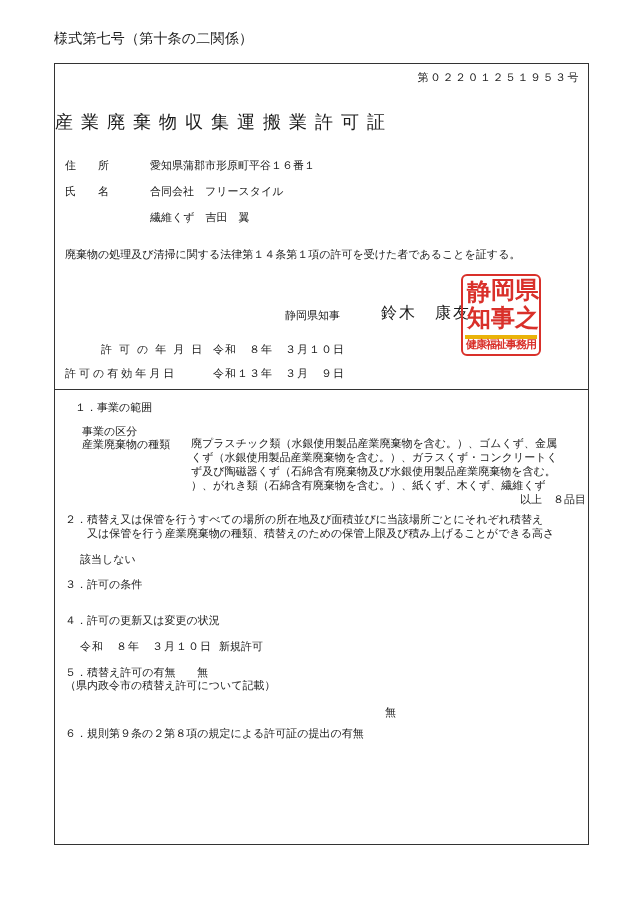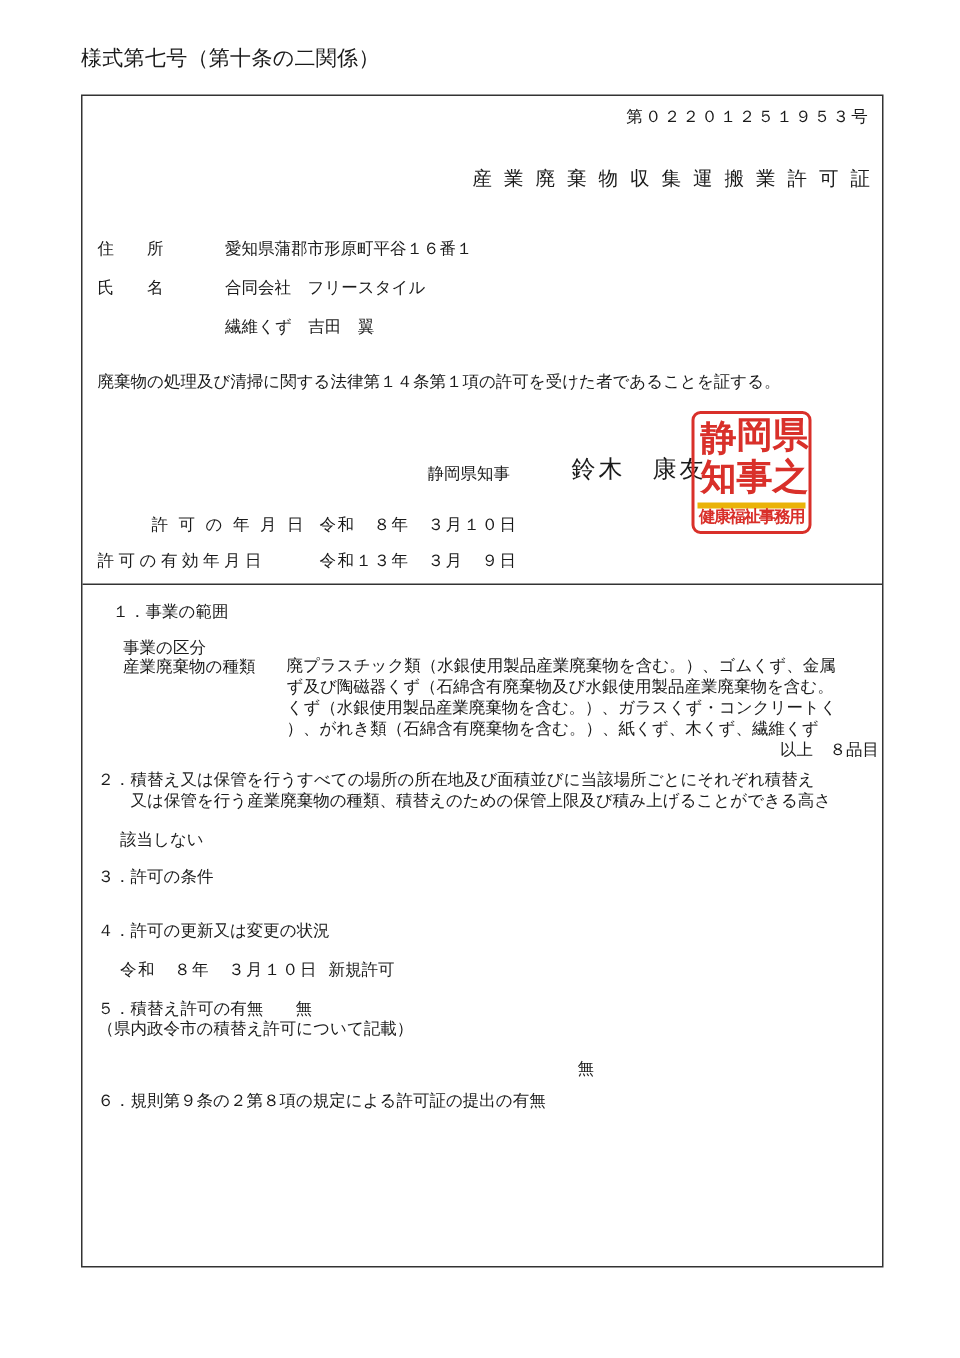--- a/index.html
+++ b/index.html
@@ -3,21 +3,21 @@
 <meta charset="utf-8">
 <style>
   html, body { margin: 0; padding: 0; background: #ffffff; }
   body { width: 640px; height: 905px; position: relative; overflow: hidden;
          font-family: "DejaVu Serif", "Liberation Serif", serif; color: #1a1a1a; }
   .form-label { position: absolute; left: 54px; top: 30px; font-size: 14px; letter-spacing: 0.2px; }
   .frame { position: absolute; left: 54px; top: 63px; width: 535px; height: 782px;
            border: 1.5px solid #333; box-sizing: border-box; }
   .divider { position: absolute; left: 0; right: 0; top: 325px; border-top: 1.5px solid #333; }
   .permit-no { position: absolute; right: 8px; top: 6px; font-size: 11px; letter-spacing: 1.5px; }
-  .title { position: absolute; left: 0; right: 0; top: 46px; text-align: right; font-size: 13px; letter-spacing: 8px; }
+  .title { position: absolute; left: 0; right: 0; top: 46px; text-align: left; font-size: 18px; letter-spacing: 8px; }
   .abs { position: absolute; font-size: 11px; white-space: nowrap; }
   .lbl-spaced { letter-spacing: 22px; }
   .date-lbl { letter-spacing: 7px; padding-left: 36px; }
   .date-lbl2 { letter-spacing: 3px; }
   .governor-name { font-size: 16px; letter-spacing: 2px; }
   .body-text { font-size: 11px; line-height: 14px; }
   .waste-list { position: absolute; left: 136px; top: 386px; width: 395px; font-size: 11px; line-height: 14px; }
   .seal { position: absolute; left: 406px; top: 210px; width: 80px; height: 82px;
           border: 2px solid #d9302a; border-radius: 6px; box-sizing: border-box;
           color: #d9302a; font-family: "DejaVu Sans", sans-serif; }
@@ -62,22 +62,22 @@
   <div class="abs" style="left:158px; top:302px; letter-spacing:1px;">令和１３年　３月　９日</div>
 
   <div class="divider"></div>
 
   <div class="abs" style="left:20px; top:336px;">１．事業の範囲</div>
   <div class="abs" style="left:27px; top:360px;">事業の区分</div>
   <div class="abs" style="left:27px; top:373px;">産業廃棄物の種類</div>
 
   <div class="waste-list" style="top:373px;">
     <div>廃プラスチック類（水銀使用製品産業廃棄物を含む。）、ゴムくず、金属</div>
+    <div>くず（水銀使用製品産業廃棄物を含む。）、ガラスくず・コンクリートく</div>
     <div>ず及び陶磁器くず（石綿含有廃棄物及び水銀使用製品産業廃棄物を含む。</div>
-    <div>くず（水銀使用製品産業廃棄物を含む。）、ガラスくず・コンクリートく</div>
     <div>）、がれき類（石綿含有廃棄物を含む。）、紙くず、木くず、繊維くず</div>
     <div style="text-align:right;">以上　８品目</div>
   </div>
 
   <div class="abs body-text" style="left:10px; top:449px;">
     <div>２．積替え又は保管を行うすべての場所の所在地及び面積並びに当該場所ごとにそれぞれ積替え</div>
     <div style="padding-left:22px;">又は保管を行う産業廃棄物の種類、積替えのための保管上限及び積み上げることができる高さ</div>
   </div>
   <div class="abs" style="left:25px; top:488px;">該当しない</div>
 

